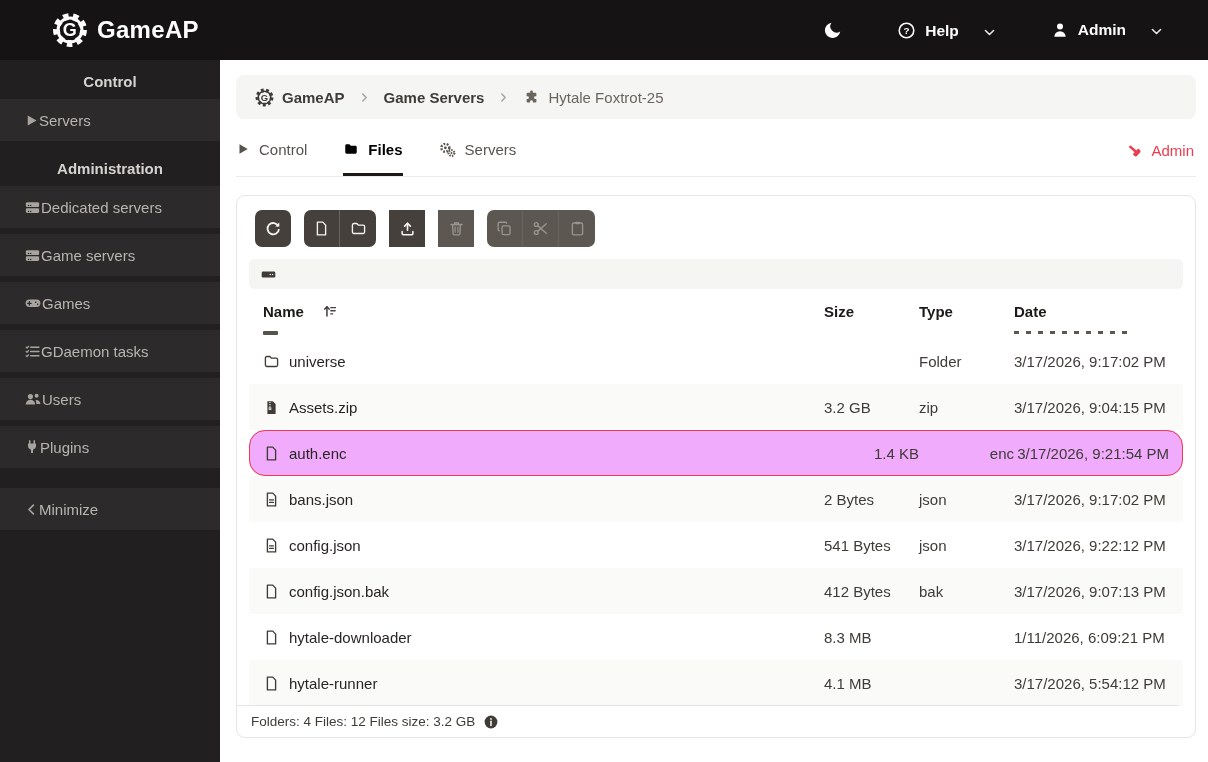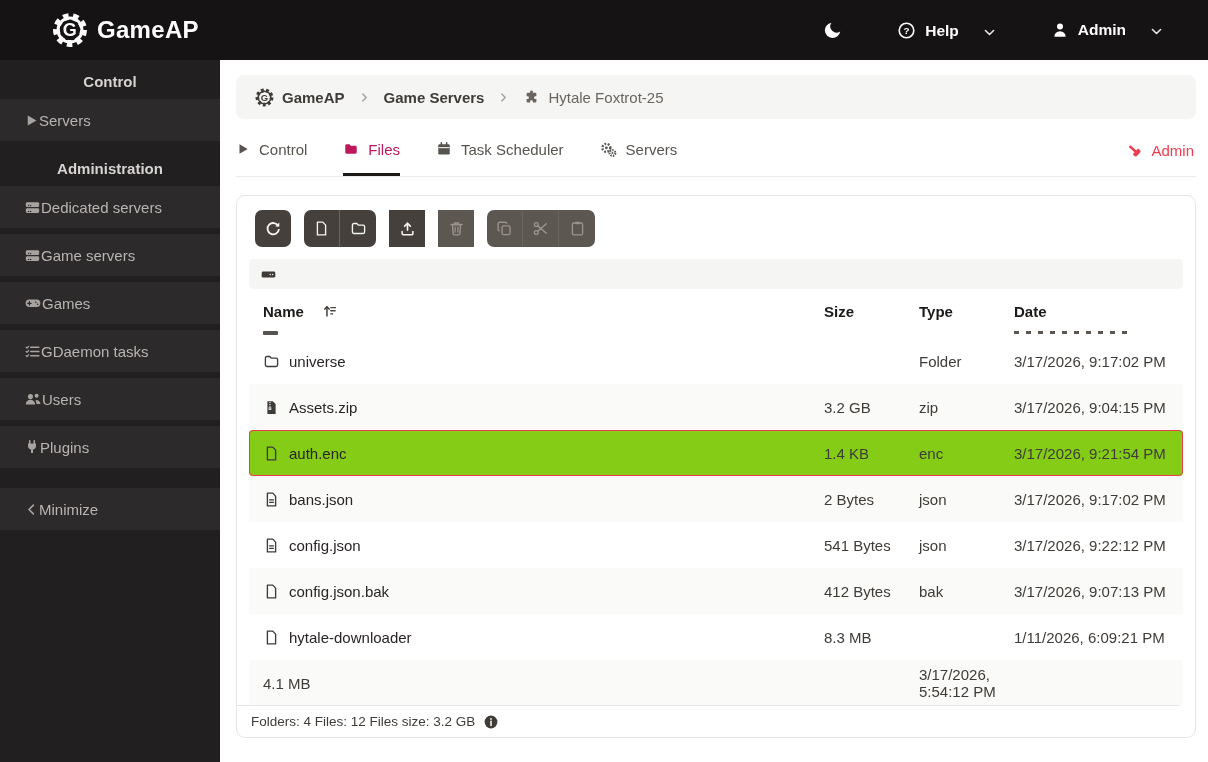--- a/index.html
+++ b/index.html
@@ -25,21 +25,21 @@
   
   .main{position:absolute;left:220px;top:60px;width:988px;height:702px;background:#fff;}
   
   .crumb-bar{margin:15px 12px 0 16px;height:44px;background:#f5f5f4;border-radius:8px;display:flex;align-items:center;padding:0 19px;gap:13px;font-size:15px;box-sizing:border-box;}
   .crumb{display:flex;align-items:center;gap:8px;color:#3f3b38;font-weight:600;cursor:pointer;}
   .crumb.current{color:#6b6560;font-weight:400;cursor:default;}
   .crumb-sep{color:#a8a29e;display:flex;}
   
   .tabs-row{margin:0 12px 0 16px;height:58px;display:flex;align-items:stretch;border-bottom:1px solid #ecebe9;box-sizing:border-box;}
   .tab{display:flex;align-items:center;gap:9px;font-size:15px;color:#57534e;margin-right:36px;cursor:pointer;padding-top:6px;border-bottom:3px solid transparent;box-sizing:border-box;}
-  .tab.active{color:#be185d;font-weight:400;border-bottom-color:#1c1917;}
+  .tab.active{color:#000000;font-weight:700;border-bottom-color:#1c1917;}
   .tab-admin{margin-left:auto;margin-right:2px;display:flex;align-items:center;gap:8px;font-size:15px;color:#ee3b4d;cursor:pointer;padding-top:6px;}
   
   .card{margin:18px 12px 0 16px;height:543px;border:1px solid #e7e5e4;border-radius:9px;background:#fff;position:relative;box-sizing:border-box;padding:14px 12px 0;}
   .toolbar{display:flex;gap:13px;margin-bottom:12px;padding-left:6px;}
   .btn{width:36px;height:37px;background:#45403b;color:#f5f5f4;display:grid;place-items:center;border:0;cursor:pointer;}
   .btn.single{border-radius:7px;}
   .btn-group{display:flex;border-radius:7px;overflow:hidden;}
   .btn-group .btn{border-right:1px solid #6b655f;}
   .btn-group .btn:last-child{border-right:0;}
   .btn.off{background:#5d5752;color:#9a948e;}
@@ -52,21 +52,21 @@
   .row-clip{height:10px;overflow:hidden;position:relative;}
   .row-clip .stub-icon{position:absolute;left:14px;bottom:3px;width:15px;height:4px;background:#57534e;border-radius:1px;}
   .row-clip .stub-text{position:absolute;left:calc(100% - 155px - 14px);bottom:4px;width:118px;height:3px;
     background:repeating-linear-gradient(90deg,#5c5751 0 5px,transparent 5px 12px);}
   .trow{height:46px;padding:0 14px;font-size:15px;color:#292524;cursor:pointer;}
   .trow.stripe{background:#fafaf9;}
   .trow.stripe svg{--icon-bg:#fafaf9;}
   .trow .cell-name{display:flex;align-items:center;gap:9px;min-width:0;}
   .trow .cell-name svg{color:#3f3b37;}
   .trow .cell{color:#3f3b37;}
-  .trow.hl{outline:1.5px solid #ee3b4d;outline-offset:-1.5px;border-radius:4px;background:#84cc16;}
+  .trow.hl{outline:1.5px solid #ee3b4d;outline-offset:-1.5px;border-radius:16px;background:#f0abfc;text-align:right;}
   .card-footer{position:absolute;left:0;right:16px;bottom:0;height:31px;border-top:1px solid #e7e5e4;display:flex;align-items:center;gap:8px;padding:0 14px;font-size:13.5px;color:#3f3b37;}
   .card-footer svg{cursor:pointer;}
 </style>
 </head>
 <body>
 
 <svg width="0" height="0" style="position:absolute">
   <defs>
     <symbol id="i-gear-g" viewBox="0 0 24 24">
       <circle cx="12" cy="12" r="9" fill="none" stroke="currentColor" stroke-width="4.6" stroke-dasharray="3.4 2.9"></circle>
@@ -363,28 +363,20 @@
         </span>
       <span>Control</span>
     </span>
     <span class="tab active">
       <span>
           <svg class="ic" width="16" height="16">
             <use href="#i-folder-fill"></use>
           </svg>
         </span>
       <span>Files</span>
-    </span>
-    <span class="tab">
-      <span>
-          <svg class="ic" width="16" height="16">
-            <use href="#i-calendar"></use>
-          </svg>
-        </span>
-      <span>Task Scheduler</span>
     </span>
     <span class="tab">
       <span>
           <svg class="ic" width="17" height="17">
             <use href="#i-gears"></use>
           </svg>
         </span>
       <span>Servers</span>
     </span>
     <span class="tab-admin">
@@ -577,20 +569,28 @@
                 <use href="#i-file"></use>
               </svg>
             </span>
           <span>hytale-downloader</span>
         </span>
         <span class="cell">8.3 MB</span>
         <span class="cell"></span>
         <span class="cell">1/11/2026, 6:09:21 PM</span>
       </div>
       <div class="trow grid-cols stripe">
+        <span class="cell-name">
+          <span>
+              <svg class="ic" width="17" height="17">
+                <use href="#i-file"></use>
+              </svg>
+            </span>
+          <span>hytale-runner</span>
+        </span>
         <span class="cell">4.1 MB</span>
         <span class="cell"></span>
         <span class="cell">3/17/2026, 5:54:12 PM</span>
       </div>
     </div>
 
     <div class="card-footer">
       <span>Folders: 4 Files: 12 Files size: 3.2 GB</span>
       <span style="color:#3f3b37">
           <svg class="ic" width="16" height="16">

